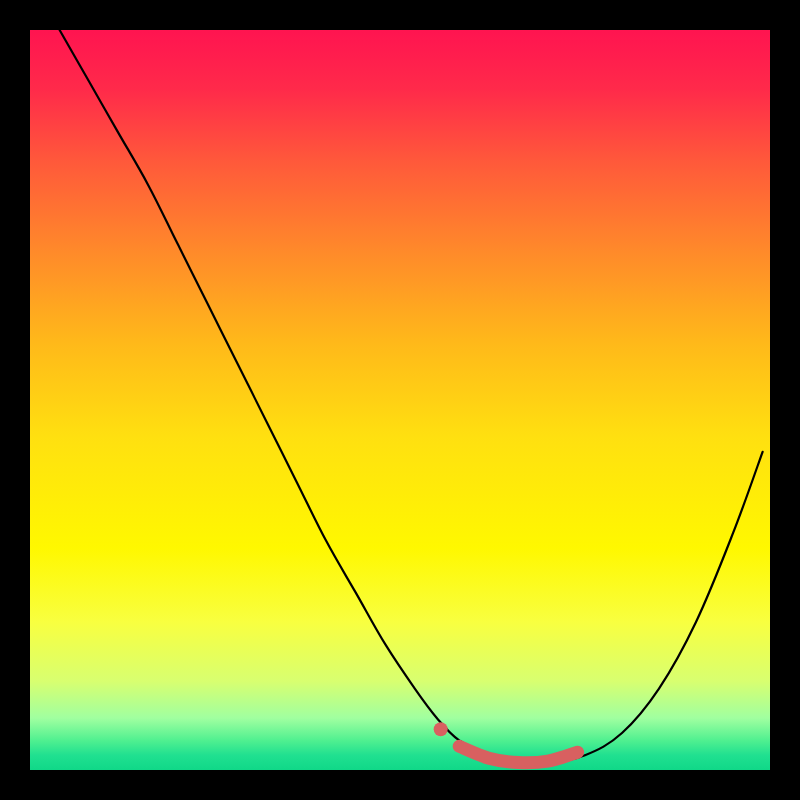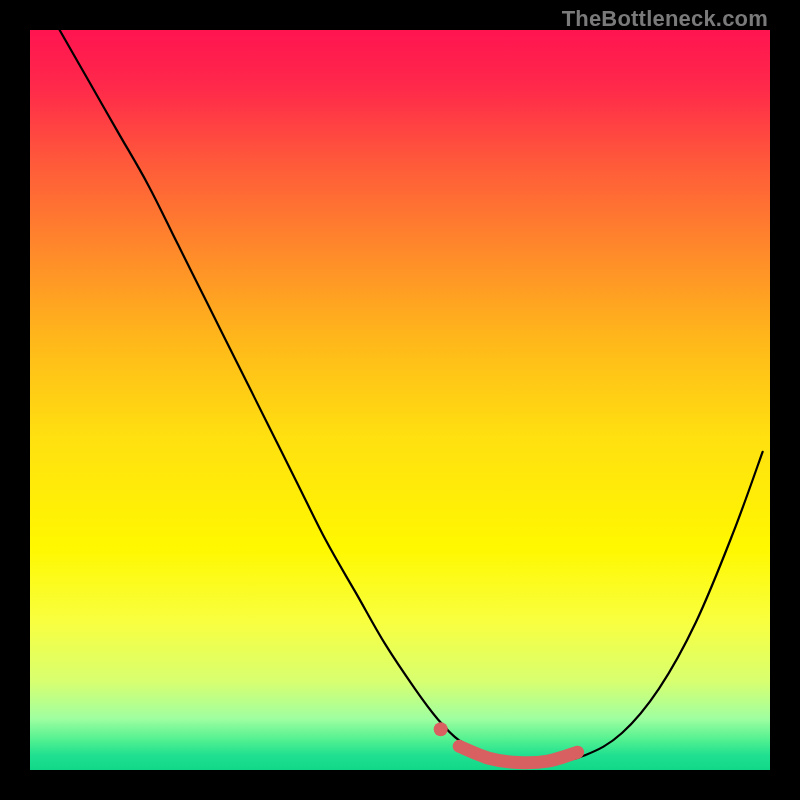--- a/index.html
+++ b/index.html
@@ -64,21 +64,20 @@
     stroke-linejoin: round;
   }
   .highlight-dot {
     fill: #d86060;
   }
 </style>
 </head>
 <body>
 
 <div class="frame">
-  <div class="watermark">TheBottleneck.com</div>
   <div class="plot-area">
     <svg class="curve" viewBox="0 0 740 740">
       <path id="curve-path" class="curve-line" d="M 29.6 0 C 34.9 9.3, 48.5 33.2, 59.2 51.8 C 69.9 70.4, 78.1 85.0, 88.8 103.6 C 99.5 122.2, 107.7 135.4, 118.4 155.4 C 129.1 175.4, 137.3 193.3, 148.0 214.6 C 158.7 235.9, 166.9 252.5, 177.6 273.8 C 188.3 295.1, 196.5 311.7, 207.2 333.0 C 217.9 354.3, 226.1 370.9, 236.8 392.2 C 247.5 413.5, 255.7 430.1, 266.4 451.4 C 277.1 472.7, 285.3 490.6, 296.0 510.6 C 306.7 530.6, 314.9 543.8, 325.6 562.4 C 336.3 581.0, 344.5 596.9, 355.2 614.2 C 365.9 631.5, 375.5 645.3, 384.8 658.6 C 394.1 671.9, 399.0 678.9, 407.0 688.2 C 415.0 697.5, 419.9 703.7, 429.2 710.4 C 438.5 717.1, 448.1 721.2, 458.8 725.2 C 469.5 729.2, 477.7 731.3, 488.4 732.6 C 499.1 733.9, 506.0 733.9, 518.0 732.6 C 530.0 731.3, 541.7 730.5, 555.0 725.2 C 568.3 719.9, 578.7 715.0, 592.0 703.0 C 605.3 691.0, 615.7 678.6, 629.0 658.6 C 642.3 638.6, 652.7 620.0, 666.0 592.0 C 679.3 564.0, 691.0 533.8, 703.0 503.2 C 715.0 472.6, 727.3 436.5, 732.6 421.8"></path>
       <path id="highlight-path" class="highlight" d="M 429.2 716.32 C 434.5 718.5, 448.1 725.2, 458.8 728.2 C 469.5 731.1, 477.7 732.1, 488.4 732.6 C 499.1 733.1, 507.3 733.0, 518.0 731.1 C 528.7 729.3, 542.3 723.8, 547.6 722.2"></path>
       <circle id="highlight-dot" class="highlight-dot" r="7" cx="410.70000000000005" cy="699.3"></circle>
     </svg>
   </div>
 </div>
 
 </body></html>

